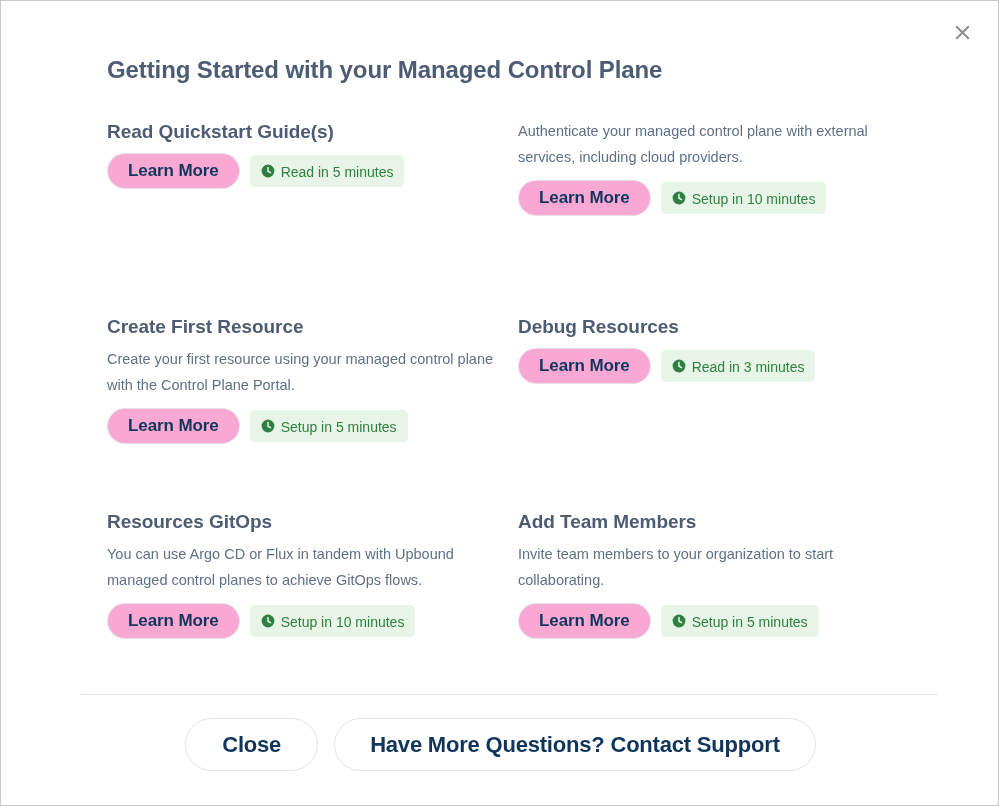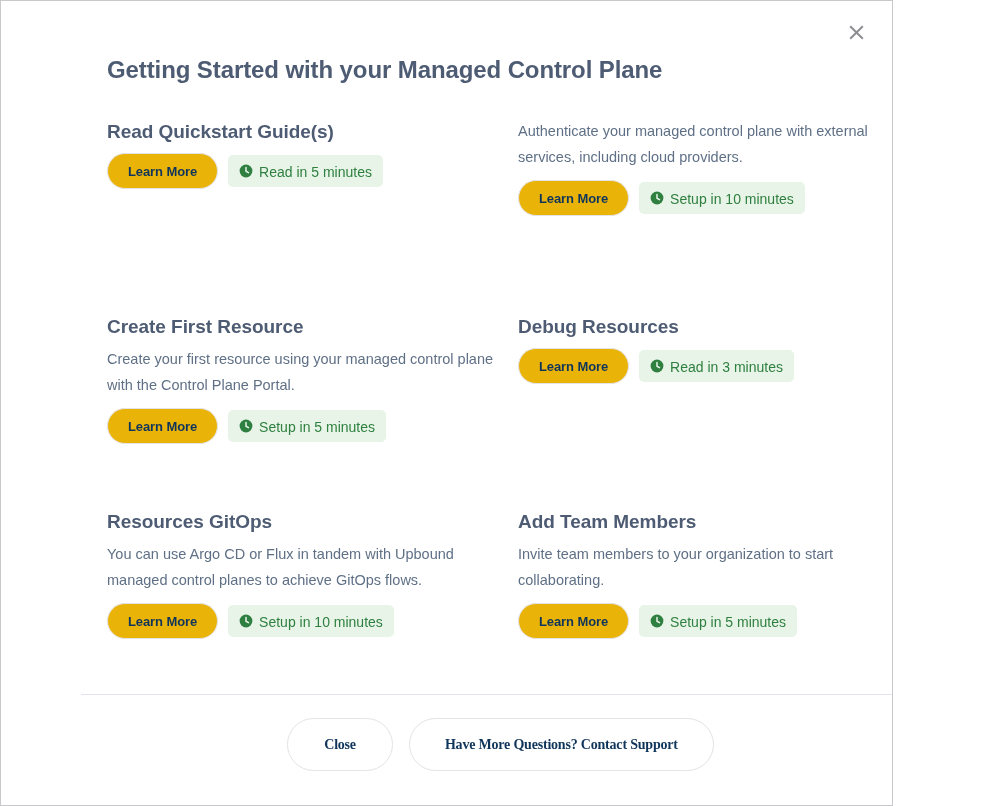--- a/index.html
+++ b/index.html
@@ -7,21 +7,21 @@
   html, body {
     width: 999px;
     height: 806px;
     background: #ffffff;
     font-family: "Liberation Sans", sans-serif;
     -webkit-font-smoothing: antialiased;
   }
 
   .modal-window {
     position: relative;
-    width: 893px;
+    width: 999px;
     height: 806px;
     background: #ffffff;
     border: 1px solid #c9c9cc;
     border-top: 1px solid #c9c9cc;
     overflow: hidden;
   }
 
   
   .close-btn {
     position: absolute;
@@ -95,24 +95,24 @@
   }
 
   .learn-more-btn {
     display: inline-flex;
     align-items: center;
     justify-content: center;
     height: 36px;
     padding: 0 20px;
     border: 1px solid #e3e3e8;
     border-radius: 18px;
-    background: #eab308;
+    background: #f9a8d4;
     color: #10355b;
     font-family: "Liberation Sans", sans-serif;
-    font-size: 13px;
+    font-size: 17px;
     font-weight: bold;
     letter-spacing: -0.1px;
     cursor: pointer;
     white-space: nowrap;
   }
 
   .time-badge {
     display: inline-flex;
     align-items: center;
     gap: 6px;
@@ -157,22 +157,22 @@
 
   .footer-btn {
     display: inline-flex;
     align-items: center;
     justify-content: center;
     height: 53px;
     border-radius: 27px;
     border: 1px solid #e3e3e8;
     background: #ffffff;
     color: #10355b;
-    font-family: Liberation Serif, serif;
-    font-size: 14px;
+    font-family: Liberation Sans, sans-serif;
+    font-size: 22px;
     font-weight: bold;
     letter-spacing: -0.2px;
     cursor: pointer;
     white-space: nowrap;
   }
   .footer-btn.close-action { padding: 0 36px; }
   .footer-btn.support-action { padding: 0 35px; }
 </style>
 </head>
 <body>

